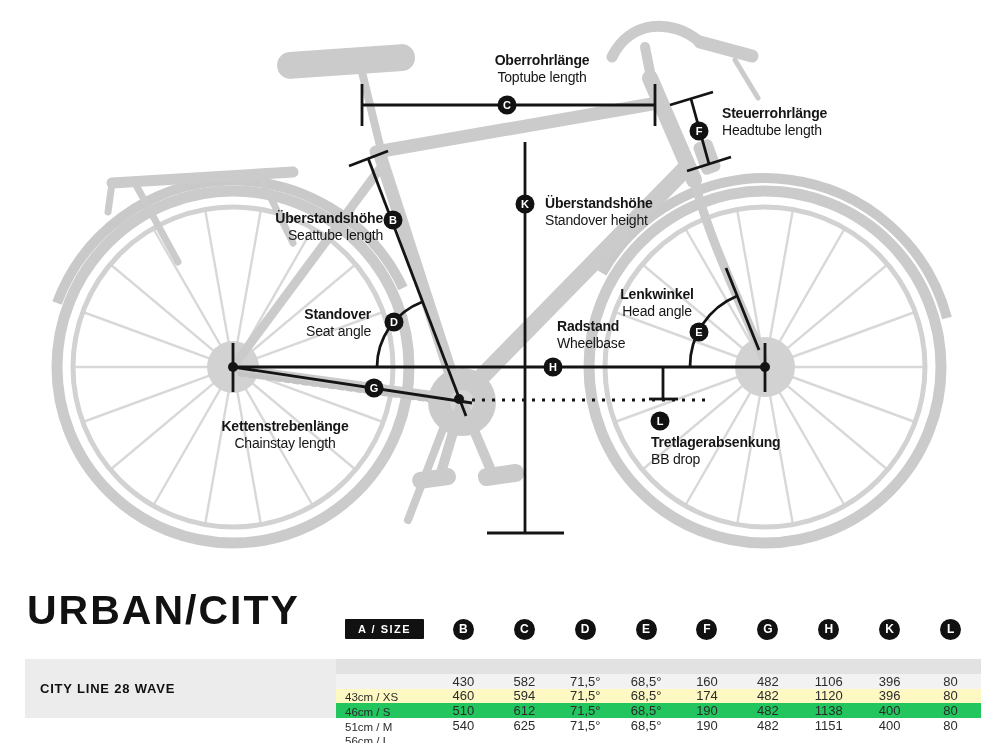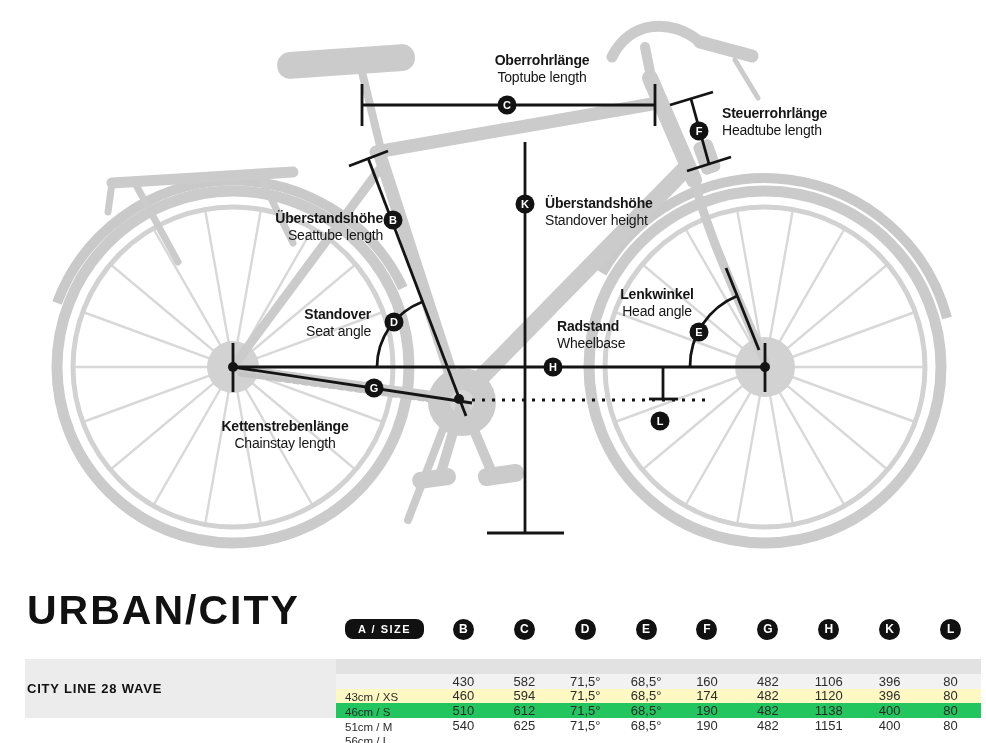--- a/index.html
+++ b/index.html
@@ -17,31 +17,31 @@
   
   .mbadge{position:absolute;width:19px;height:19px;border-radius:50%;background:#121212;color:#fff;
           font-size:11px;font-weight:bold;text-align:center;line-height:19px;
           transform:translate(-50%,-50%);}
 
   
   .title{position:absolute;left:27px;top:588px;font-size:41px;font-weight:900;color:#111;
          letter-spacing:2px;line-height:44px;}
   .hdr-grid{position:absolute;left:336px;top:616px;width:645px;height:26px;display:grid;
             grid-template-columns:97px repeat(9,1fr);align-items:center;}
-  .pill{background:#111;color:#fff;border-radius:8px;font-size:11px;font-weight:bold;
+  .pill{background:#111;color:#fff;border-radius:1px;font-size:11px;font-weight:bold;
         letter-spacing:1.5px;padding:4px 13px;justify-self:center;white-space:nowrap;}
   .cbadge{width:21px;height:21px;border-radius:50%;background:#111;color:#fff;font-size:12px;
           font-weight:bold;text-align:center;line-height:21px;justify-self:center;}
   .rows{position:absolute;left:336px;top:659px;width:645px;}
   .trow{display:grid;grid-template-columns:97px repeat(9,1fr);height:14.75px;align-items:center;}
   .trow .size{font-size:11.5px;color:#2b2b2b;padding-left:9px;white-space:nowrap;margin-top:32px;}
   .trow .val{font-size:13px;color:#2b2b2b;text-align:center;}
   .model-block{position:absolute;left:25px;top:659px;width:311px;height:59px;background:#ececec;
                display:flex;align-items:center;}
-  .model-block span{font-size:13px;font-weight:bold;color:#111;letter-spacing:0.8px;padding-left:2px;}
+  .model-block span{font-size:13px;font-weight:bold;color:#111;letter-spacing:0.8px;padding-left:15px;}
 </style>
 </head>
 <body>
 
 <div id="stage">
 
   <svg width="986" height="582" viewBox="0 0 986 582">
     <g stroke="#d8d8d8" stroke-width="2.4">
       <line x1="393" y1="367" x2="73" y2="367"></line>
         <line x1="383" y1="422" x2="83" y2="312"></line>
@@ -176,20 +176,24 @@
     <span class="en">Head angle</span>
   </div>
   <div class="mlabel" style="left:557px;top:318px">
     <span class="de">Radstand</span>
     <span class="en">Wheelbase</span>
   </div>
   <div class="mlabel c" style="left:285px;top:418px">
     <span class="de">Kettenstrebenlänge</span>
     <span class="en">Chainstay length</span>
   </div>
+  <div class="mlabel" style="left:651px;top:434px">
+    <span class="de">Tretlagerabsenkung</span>
+    <span class="en">BB drop</span>
+  </div>
 
   <div class="mbadge" style="left:507px;top:105px">C</div>
   <div class="mbadge" style="left:699px;top:131px">F</div>
   <div class="mbadge" style="left:393px;top:220px">B</div>
   <div class="mbadge" style="left:525px;top:204px">K</div>
   <div class="mbadge" style="left:394px;top:322px">D</div>
   <div class="mbadge" style="left:699px;top:332px">E</div>
   <div class="mbadge" style="left:553px;top:367px">H</div>
   <div class="mbadge" style="left:374px;top:388px">G</div>
   <div class="mbadge" style="left:660px;top:421px">L</div>

